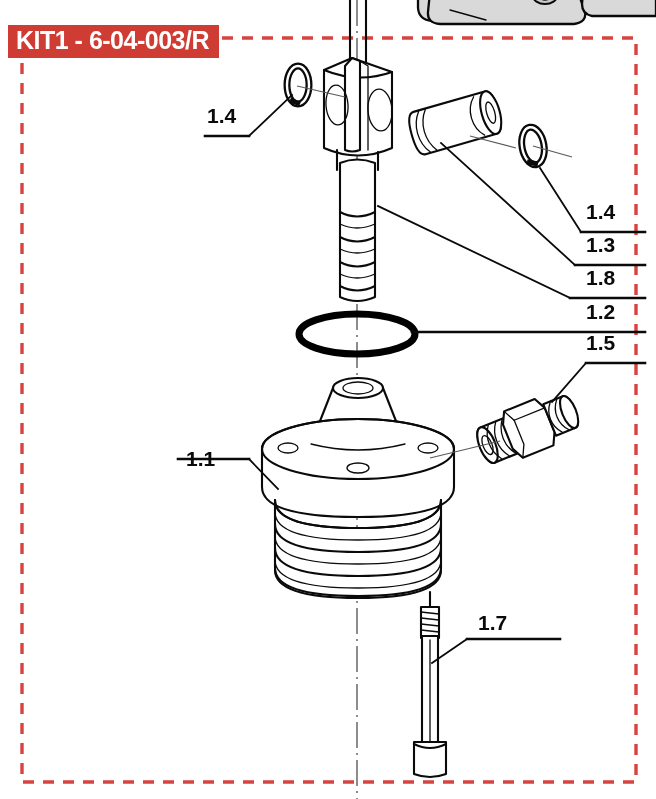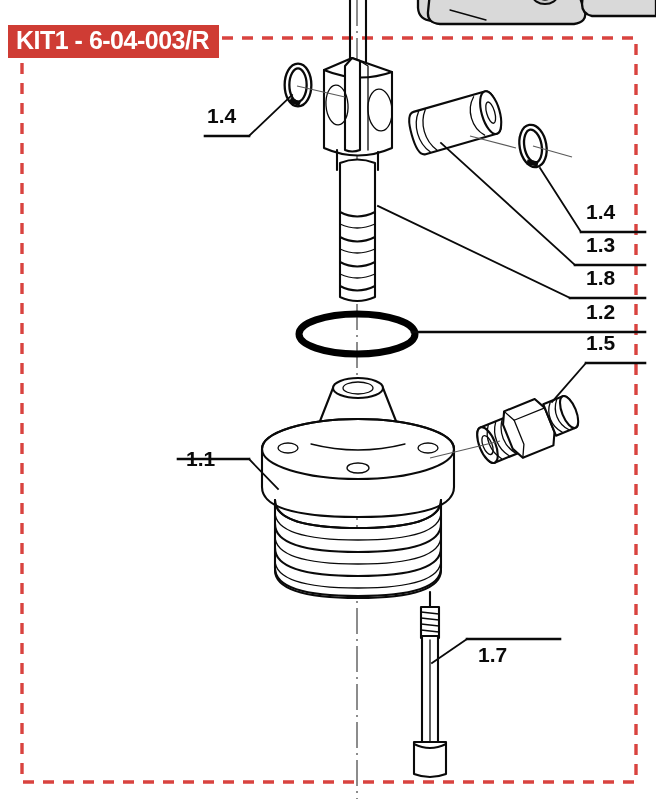--- a/index.html
+++ b/index.html
@@ -257,15 +257,15 @@
   <div class="part-label" style="left:586px; top:234px;">1.3</div>
 
   <div class="part-label" style="left:586px; top:267px;">1.8</div>
 
   <div class="part-label" style="left:586px; top:301px;">1.2</div>
 
   <div class="part-label" style="left:586px; top:332px;">1.5</div>
 
   <div class="part-label" style="left:186px; top:448px;">1.1</div>
 
-  <div class="part-label" style="left:478px; top:644px;">1.7</div>
+  <div class="part-label" style="left:478px; top:612px;">1.7</div>
 
 </div>
 
 </body></html>

